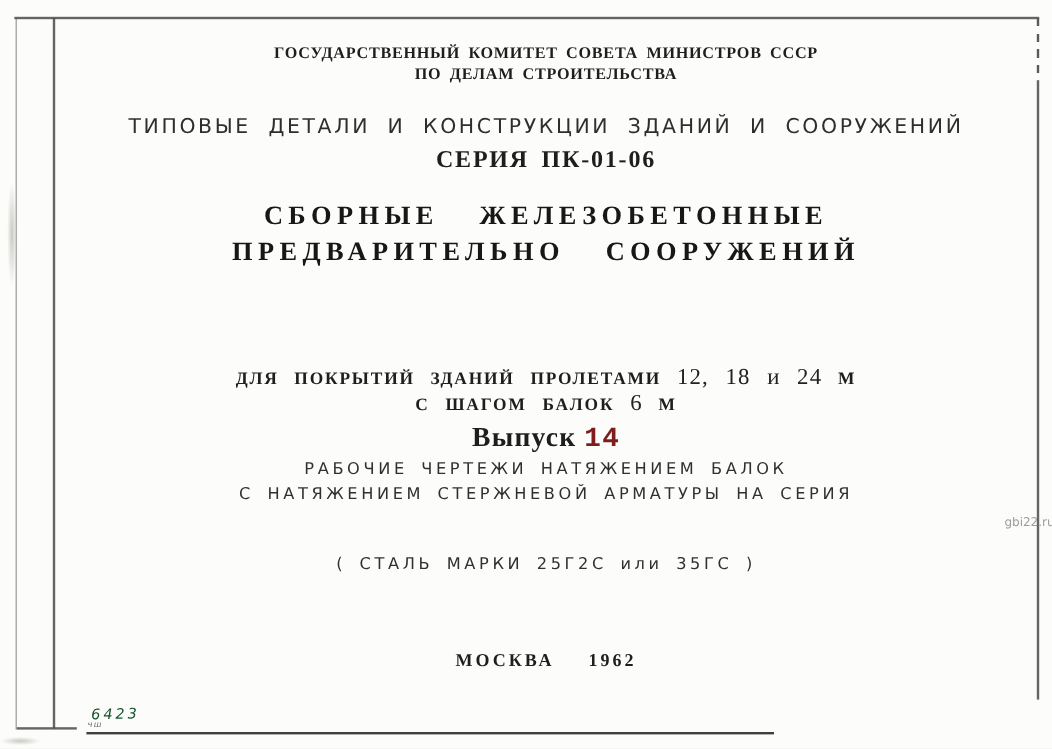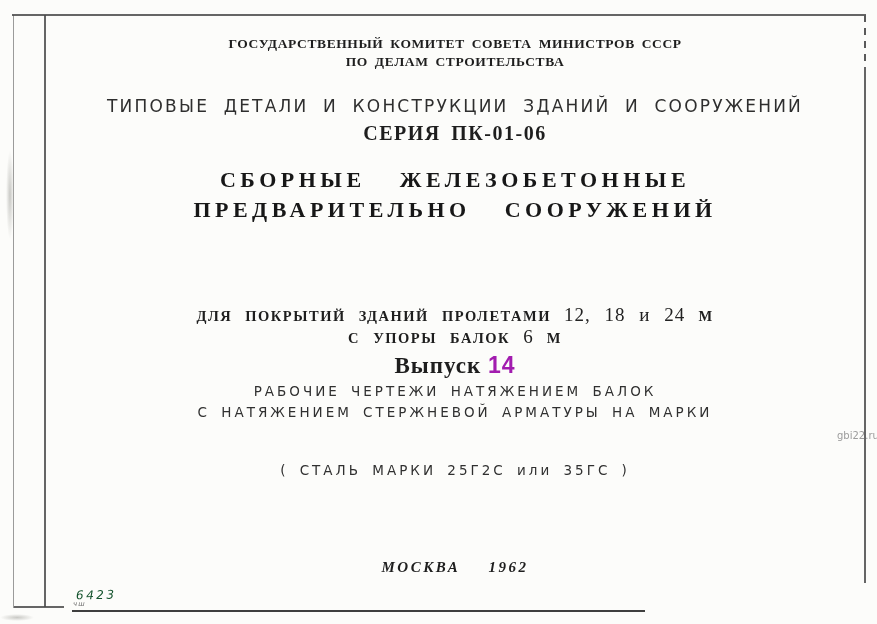--- a/index.html
+++ b/index.html
@@ -19,21 +19,21 @@
   .draft{font-family:"DejaVu Sans","Liberation Sans",sans-serif;font-weight:400;color:#333;}
   .committee{font-size:13.5px;letter-spacing:0.6px;word-spacing:3px;}
   .caption{font-size:17px;letter-spacing:2.2px;word-spacing:7px;color:#2e2e2e;}
   .seriesnum{font-size:20px;letter-spacing:1.5px;word-spacing:4px;}
   .bigtitle{font-size:22px;letter-spacing:4.5px;word-spacing:24px;color:#171717;}
   .subtitle{font-size:13.5px;letter-spacing:1.2px;word-spacing:6px;}
   .appline{font-size:14.5px;letter-spacing:1.5px;word-spacing:8px;}
   .appnum{font-family:Liberation Serif, serif;font-size:19px;font-weight:400;letter-spacing:1px;color:#222;}
   .appunit{font-size:14.5px;}
   .issue{font-size:23px;letter-spacing:1px;}
-  .issuenum{font-family:Liberation Sans, sans-serif;font-size:23px;font-weight:bold;color:#a21caf;}
+  .issuenum{font-family:Liberation Mono, monospace;font-size:23px;font-weight:bold;color:#7f1d1d;}
   .contents{font-size:13.5px;letter-spacing:3px;word-spacing:4px;color:#303030;}
   .imprint{font-size:15px;letter-spacing:2.5px;word-spacing:22px;}
   
   .hline,.vline{background:#4a4a4a;}
   .soft{opacity:.85;}
   .faint{opacity:.55;}
   
   .handnum{
     font-family:"DejaVu Sans","Liberation Sans",sans-serif;
     font-style:italic;font-size:12px;letter-spacing:2.5px;color:#14532d;
@@ -72,35 +72,35 @@
   <div class="abs c serifB bigtitle" style="top:167px;">СБОРНЫЕ  ЖЕЛЕЗОБЕТОННЫЕ</div>
   <div class="abs c serifB bigtitle" style="top:197px;">ПРЕДВАРИТЕЛЬНО  СООРУЖЕНИЙ</div>
 
 
   <div class="abs c serifB appline" style="top:304px;">
     <span>ДЛЯ  ПОКРЫТИЙ  ЗДАНИЙ  ПРОЛЕТАМИ</span>
     <span class="appnum">12, 18 и 24</span>
     <span class="appunit">М</span>
   </div>
   <div class="abs c serifB appline" style="top:326px;">
-    <span>С  УПОРЫ  БАЛОК</span>
+    <span>С  ШАГОМ  БАЛОК</span>
     <span class="appnum">6</span>
     <span class="appunit">М</span>
   </div>
 
   <div class="abs c serifB issue" style="top:352px;">
     <span>Выпуск</span>
     <span class="issuenum">14</span>
   </div>
 
   <div class="abs c draft contents" style="top:383px;">РАБОЧИЕ  ЧЕРТЕЖИ  НАТЯЖЕНИЕМ  БАЛОК</div>
-  <div class="abs c draft contents" style="top:404px;">С НАТЯЖЕНИЕМ СТЕРЖНЕВОЙ АРМАТУРЫ НА МАРКИ</div>
+  <div class="abs c draft contents" style="top:404px;">С НАТЯЖЕНИЕМ СТЕРЖНЕВОЙ АРМАТУРЫ НА СЕРИЯ</div>
   <div class="abs c draft contents" style="top:424px;margin-top:38px;">(  СТАЛЬ  МАРКИ  25Г2С  или  35ГС  )</div>
 
-  <div class="abs c serifB imprint" style="top:559px;font-style:italic;">
+  <div class="abs c serifB imprint" style="top:543px;">
     <span>МОСКВА</span>
     <span>1962</span>
   </div>
 
   <div class="abs handnum" style="left:76px;top:588px;">6423</div>
   <div class="abs scribble" style="left:73px;top:600px;">чш</div>
   <div class="abs watermark" style="left:837px;top:430px;">gbi22.ru</div>
 
   <div class="abs smudge" style="left:0px;top:614px;width:34px;height:7px;"></div>
   <div class="abs smudge" style="left:6px;top:150px;width:8px;height:90px;"></div>

